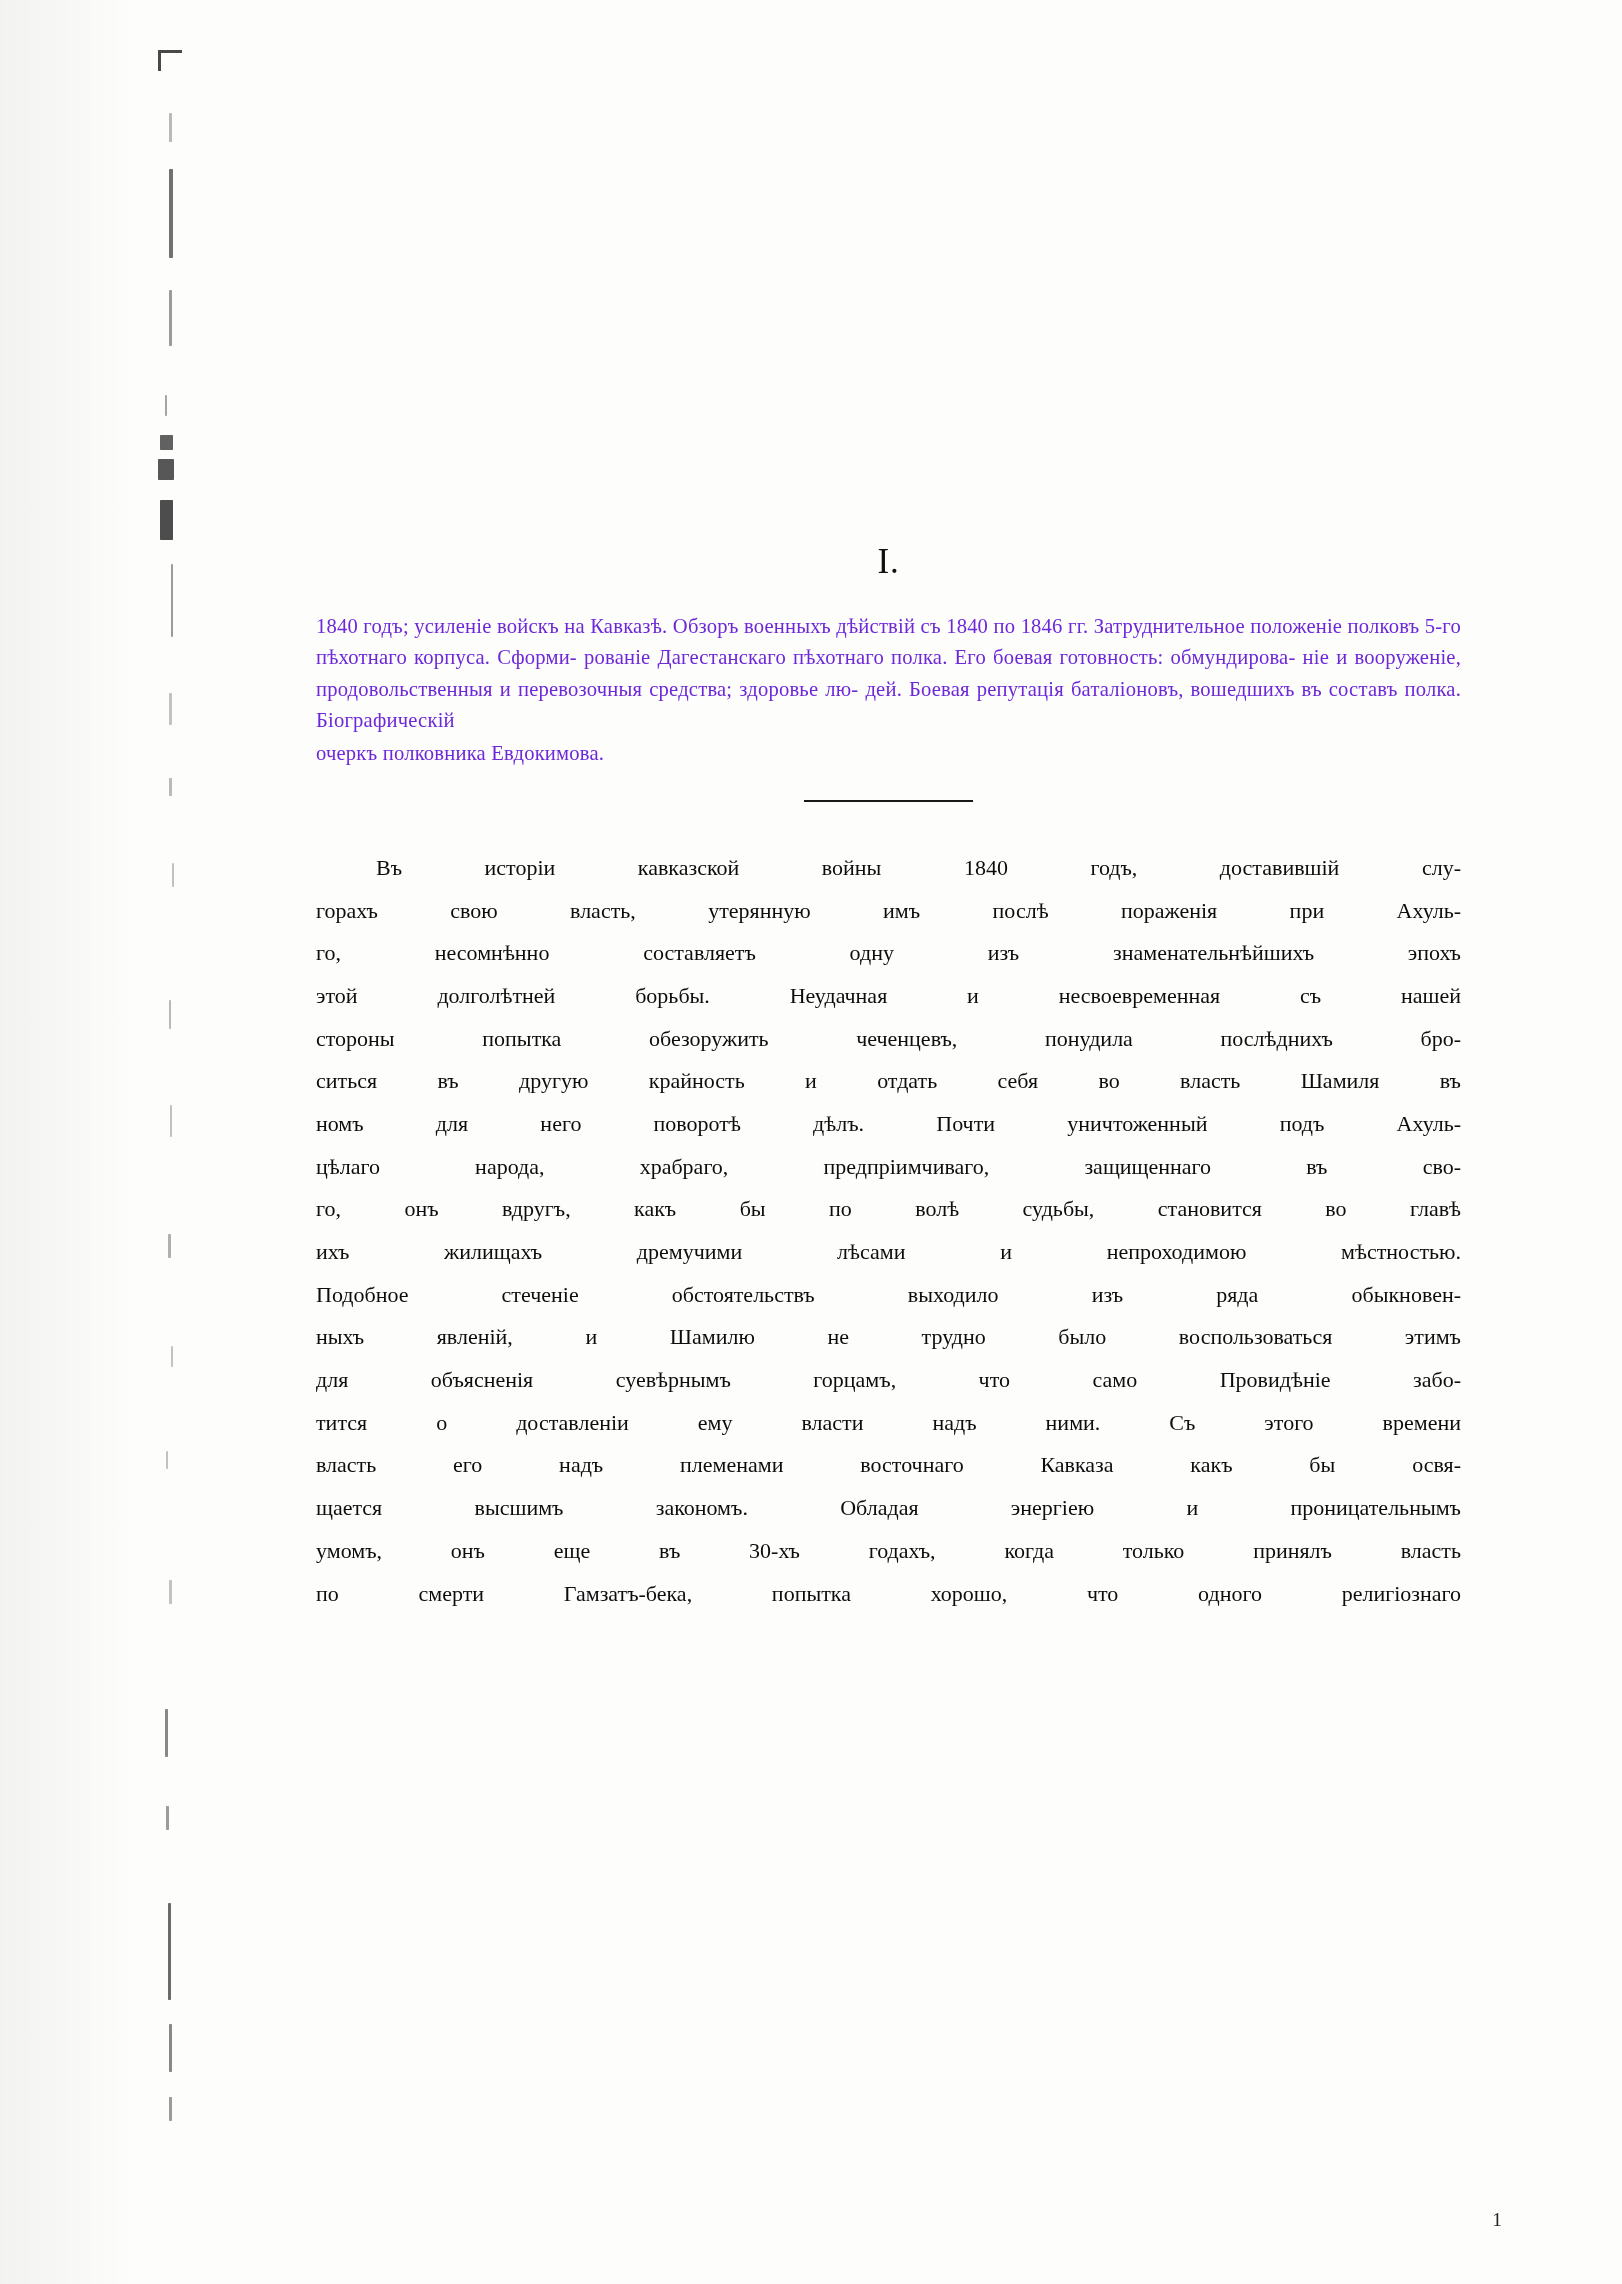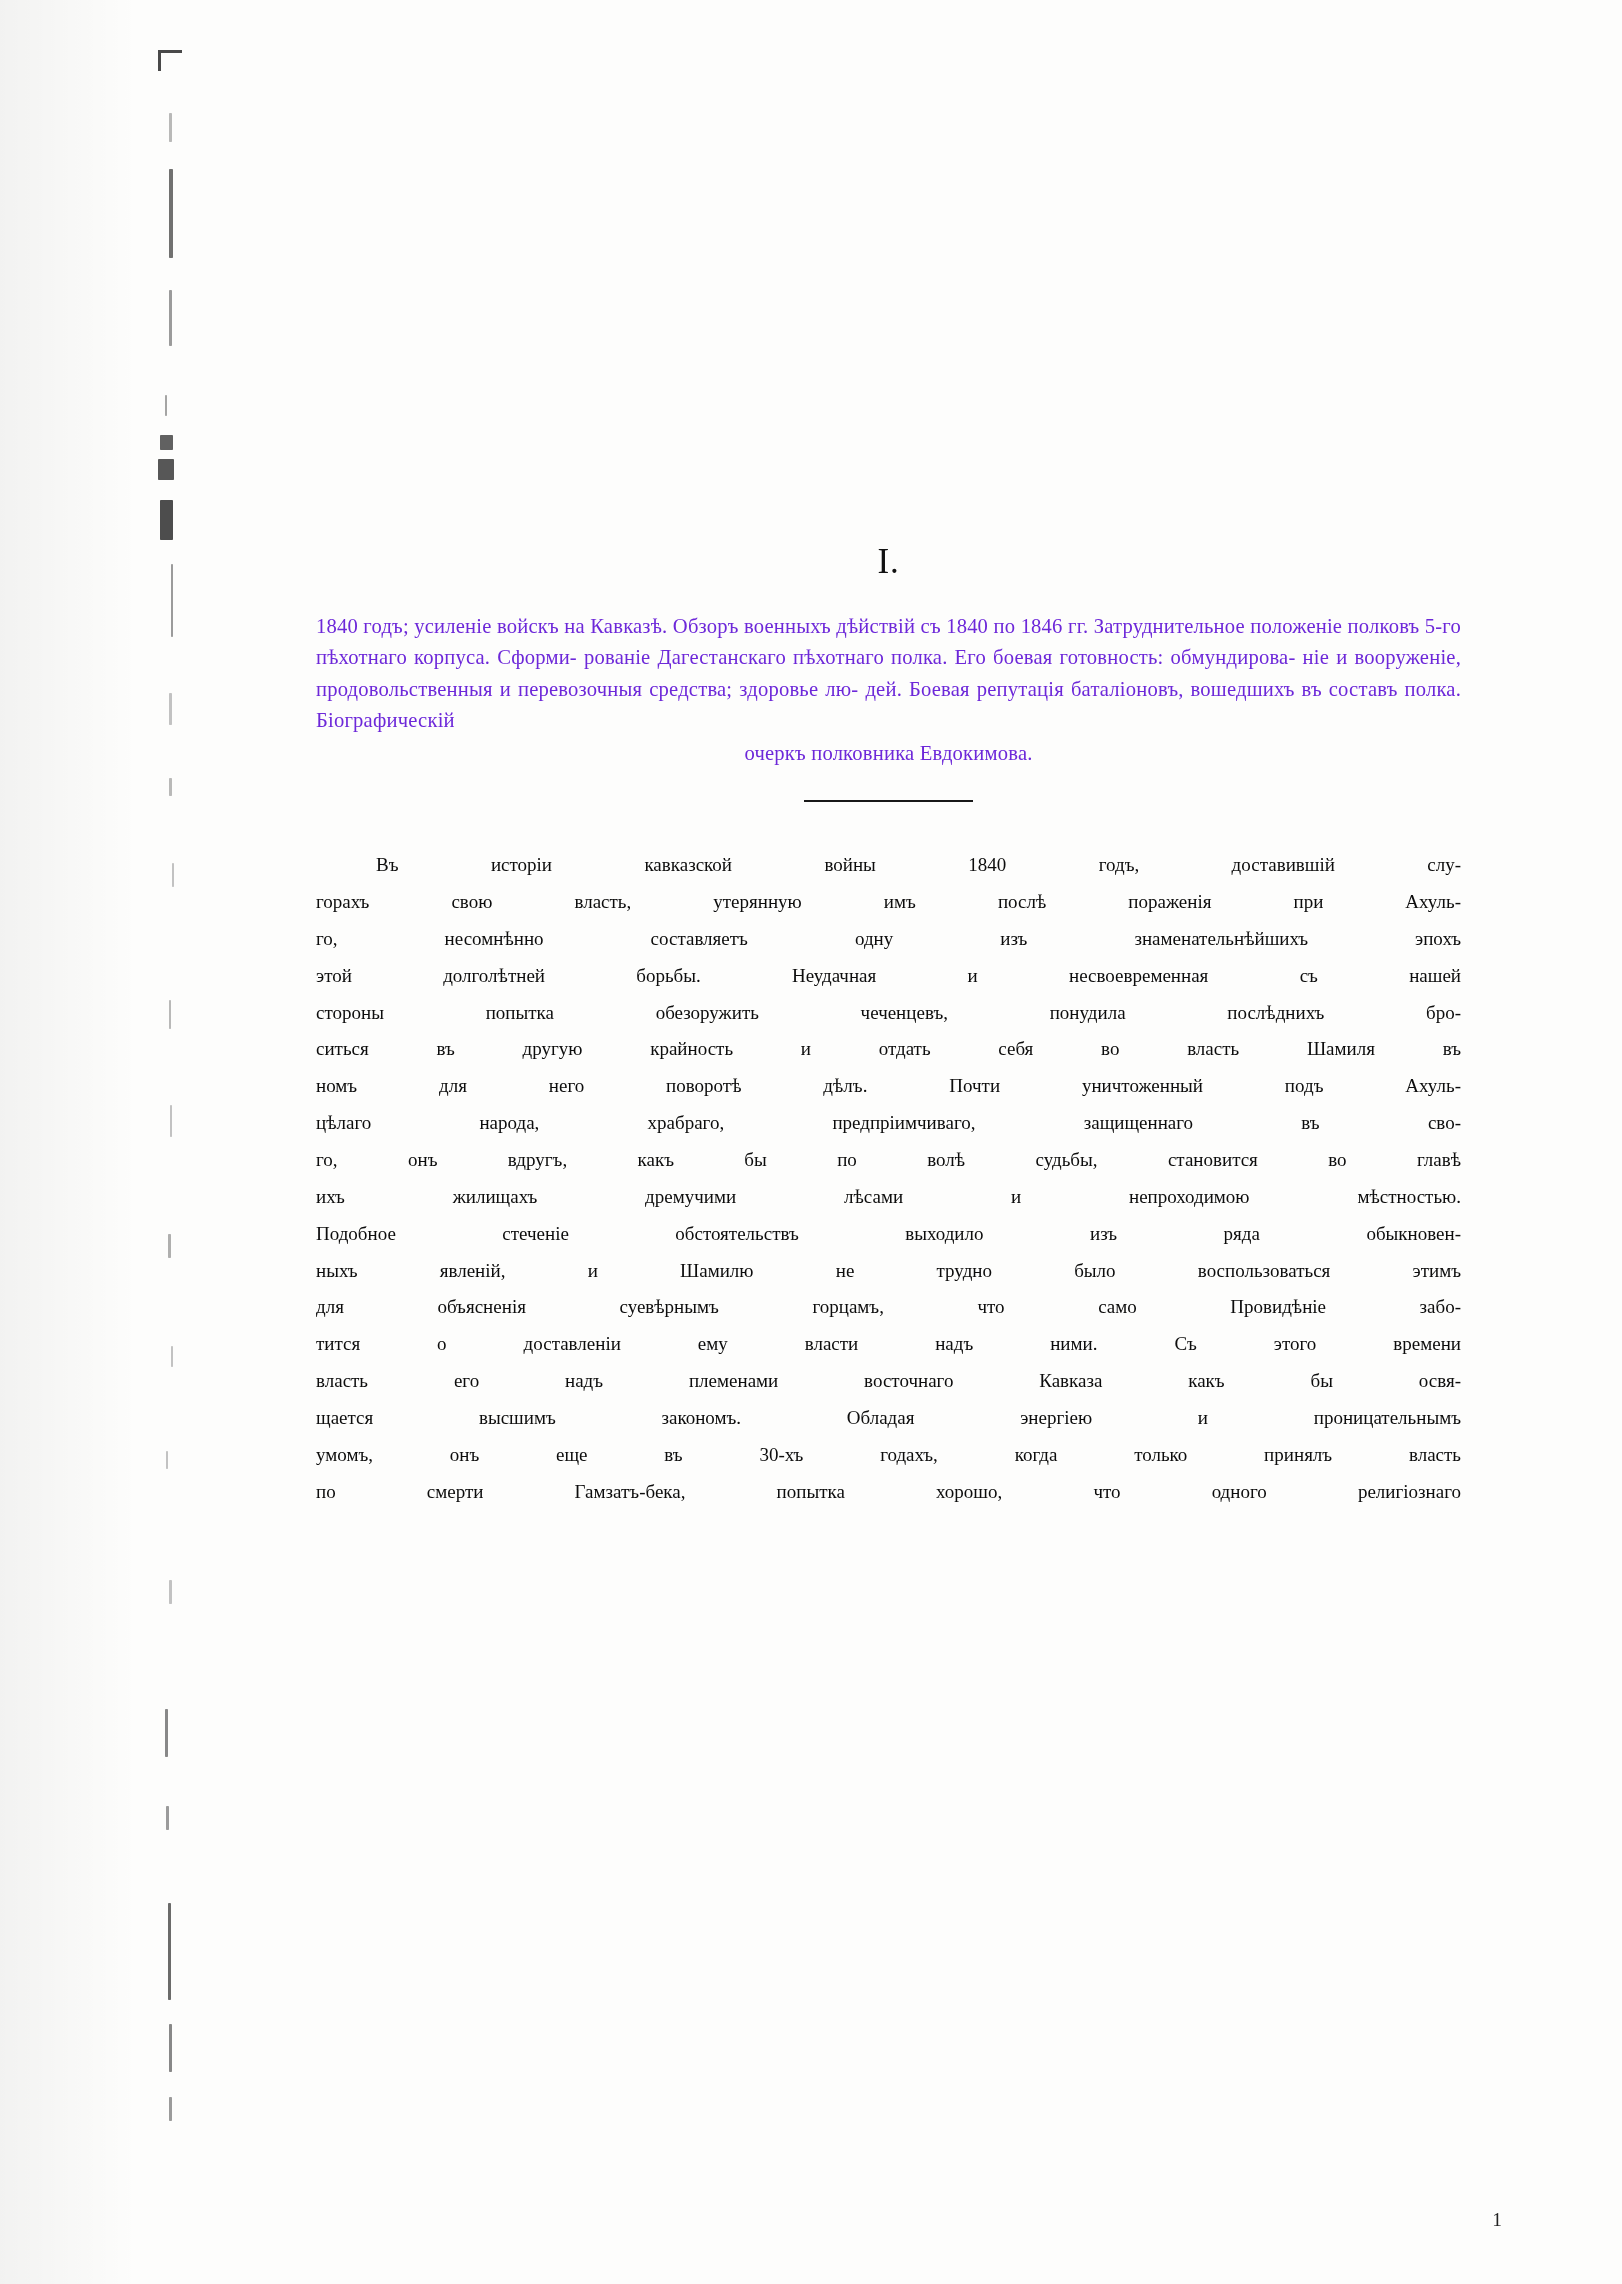--- a/index.html
+++ b/index.html
@@ -80,34 +80,34 @@
   .synopsis {
     margin-top: 29px;
     font-size: 20.6px;
     line-height: 1.52;
     text-align: justify;
     letter-spacing: 0.2px;
     color: #6d28d9;
   }
   .synopsis .last-line {
     display: block;
-    text-align: center;
+    text-align: left;
     margin-top: 1.6px;
   }
 
   .rule {
     width: 169px;
     height: 0;
     border-top: 2.4px solid #181818;
     margin: 31px auto 0 auto;
   }
 
   .body-text {
     margin-top: 45px;
-    font-size: 19px;
+    font-size: 22px;
     line-height: 1.94;
     color: #0d0d0d;
   }
   .body-text .ln {
     display: block;
     white-space: nowrap;
     text-align: justify;
   }
   .body-text .ln.just {
     text-align: justify;

